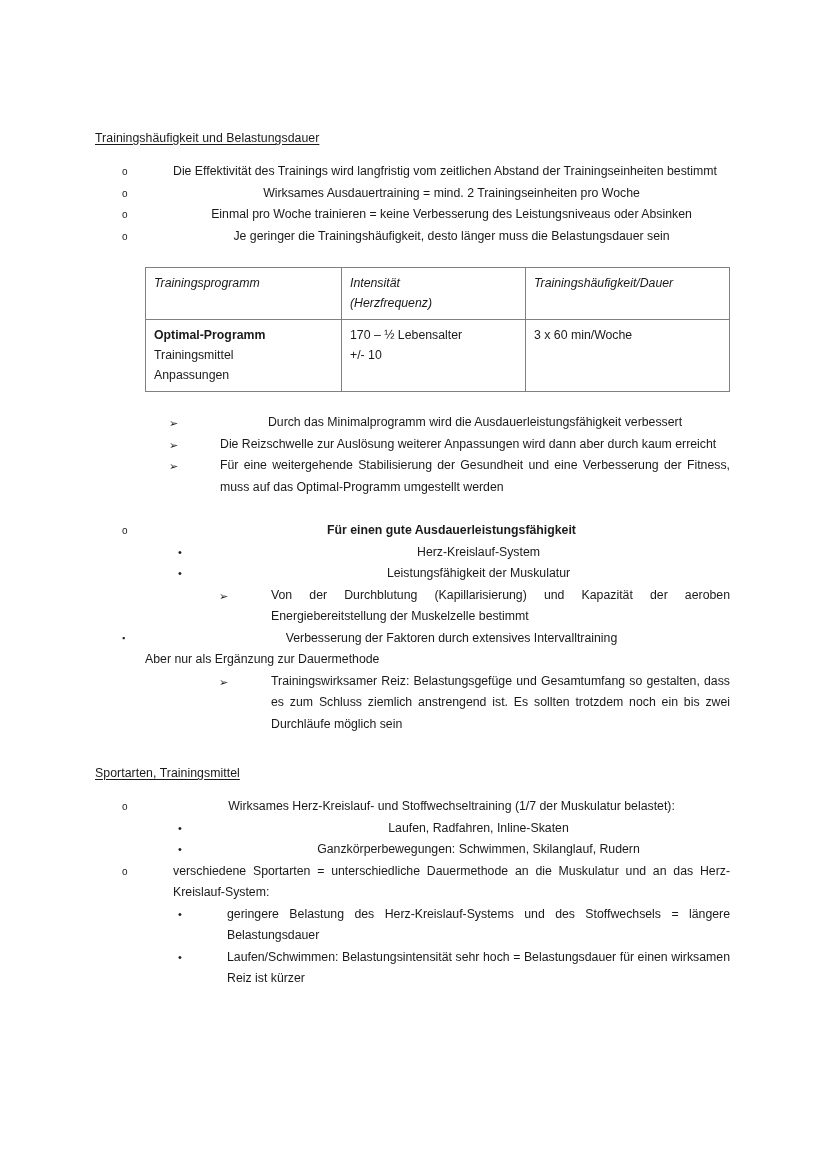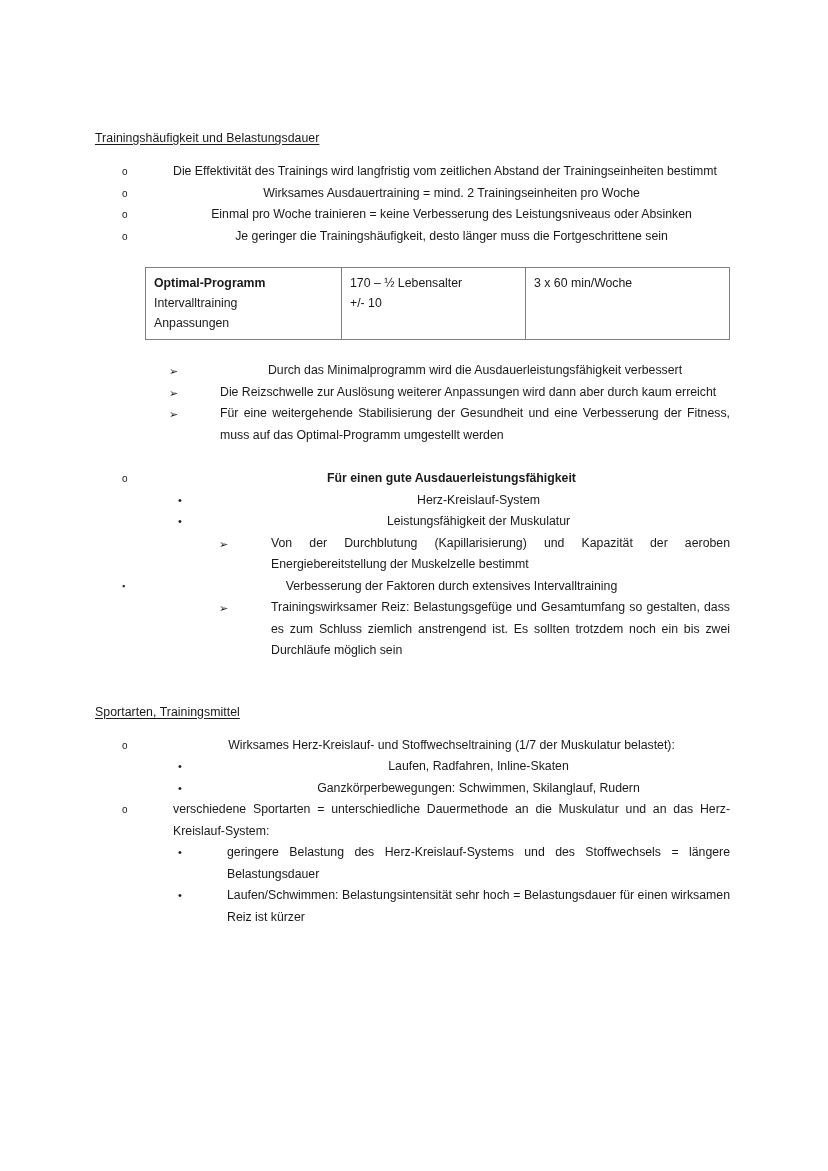--- a/index.html
+++ b/index.html
@@ -38,21 +38,21 @@
   .section-heading {
     font-size: 12.3px;
     line-height: 17px;
     text-decoration: underline;
     text-underline-offset: 2px;
     margin: 0 0 14px 0;
     letter-spacing: 0.05px;
     white-space: nowrap;
   }
   .section-heading.second {
-    margin-top: 42px;
+    margin-top: 30px;
   }
 
   
   .row {
     position: relative;
     display: block;
     font-size: 12.3px;
     line-height: 21.5px;
     margin: 0;
     text-align: justify;
@@ -171,35 +171,47 @@
     <div class="row lvl1 nowrap">
       <span class="bullet">o</span>
       <span class="txt">Wirksames Ausdauertraining = mind. 2 Trainingseinheiten pro Woche</span>
     </div>
     <div class="row lvl1 nowrap">
       <span class="bullet">o</span>
       <span class="txt">Einmal pro Woche trainieren = keine Verbesserung des Leistungsniveaus oder Absinken</span>
     </div>
     <div class="row lvl1 nowrap">
       <span class="bullet">o</span>
-      <span class="txt">Je geringer die Trainingshäufigkeit, desto länger muss die Fortgeschrittene sein</span>
+      <span class="txt">Je geringer die Trainingshäufigkeit, desto länger muss die Belastungsdauer sein</span>
     </div>
 
     <div class="tbl-wrap">
       <table class="data">
         <colgroup>
           <col class="c1">
             <col class="c2">
             <col class="c3">
         </colgroup>
         <tbody>
           <tr>
+            <td class="hdr-cell">
+              <span class="cell-line">Trainingsprogramm</span>
+            </td>
+            <td class="hdr-cell">
+              <span class="cell-line">Intensität</span>
+              <span class="cell-line">(Herzfrequenz)</span>
+            </td>
+            <td class="hdr-cell">
+              <span class="cell-line">Trainingshäufigkeit/Dauer</span>
+            </td>
+          </tr>
+          <tr>
             <td>
               <span class="cell-line strong">Optimal-Programm</span>
-              <span class="cell-line">Intervalltraining</span>
+              <span class="cell-line">Trainingsmittel</span>
               <span class="cell-line">Anpassungen</span>
             </td>
             <td>
               <span class="cell-line">170 – ½ Lebensalter</span>
               <span class="cell-line">+/- 10</span>
             </td>
             <td>
               <span class="cell-line">3 x 60 min/Woche</span>
             </td>
           </tr>
@@ -236,20 +248,21 @@
     </div>
     <div class="row lvl3">
       <span class="bullet">➢</span>
       <span class="txt">Von der Durchblutung (Kapillarisierung) und Kapazität der aeroben Energiebereitstellung der Muskelzelle bestimmt</span>
     </div>
 
     <div class="row lvl1sq nowrap">
       <span class="bullet">▪</span>
       <span class="txt">Verbesserung der Faktoren durch extensives Intervalltraining</span>
     </div>
+    <div class="plainline">Aber nur als Ergänzung zur Dauermethode</div>
     <div class="row lvl3">
       <span class="bullet">➢</span>
       <span class="txt">Trainingswirksamer Reiz: Belastungsgefüge und Gesamtumfang so gestalten, dass es zum Schluss ziemlich anstrengend ist. Es sollten trotzdem noch ein bis zwei Durchläufe möglich sein</span>
     </div>
 
     <div class="section-heading second">Sportarten, Trainingsmittel</div>
 
     <div class="row lvl1 nowrap">
       <span class="bullet">o</span>
       <span class="txt">Wirksames Herz-Kreislauf- und Stoffwechseltraining (1/7 der Muskulatur belastet):</span>

